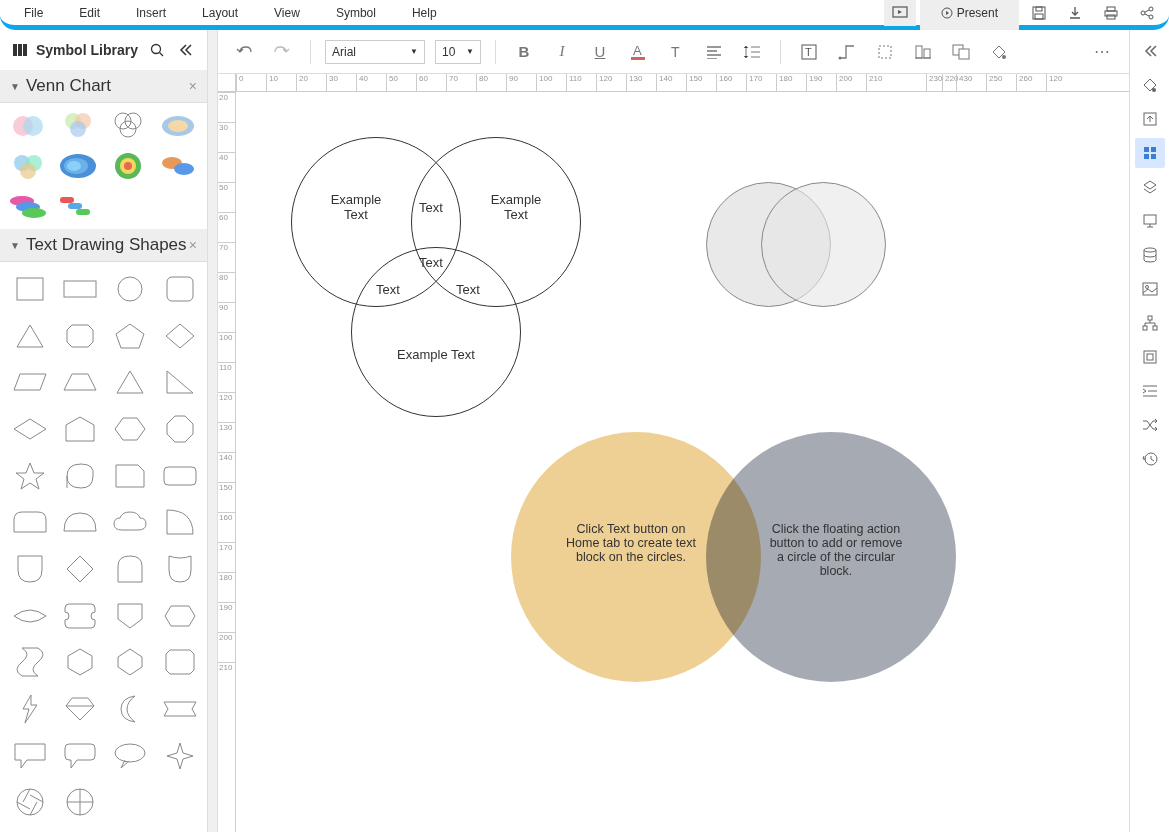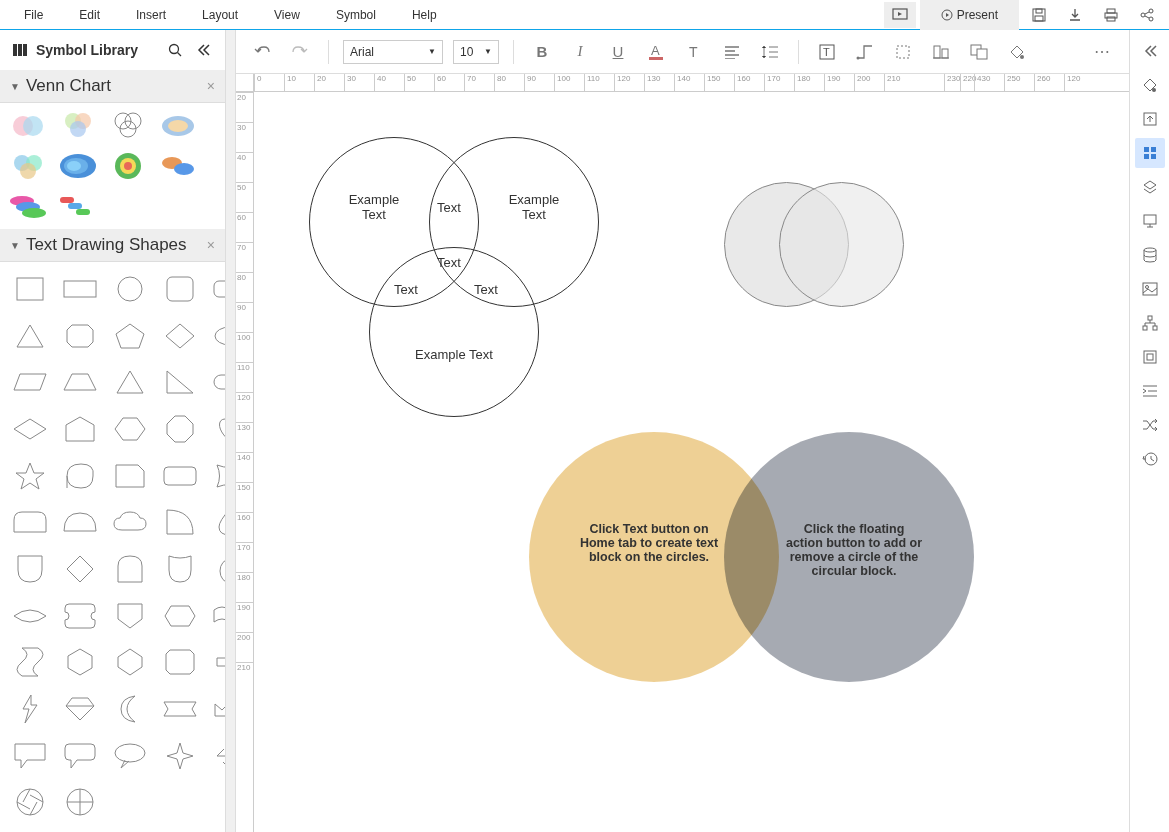--- a/index.html
+++ b/index.html
@@ -1,26 +1,26 @@
 <!DOCTYPE html>
 <html><head>
 <meta charset="utf-8">
 <style>
 * { box-sizing: border-box; margin: 0; padding: 0; }
 body { font-family: Arial, sans-serif; font-size: 12px; color: #333; background: #fff; overflow: hidden; width: 1169px; height: 832px; }
-.menubar { display: flex; align-items: center; height: 30px; border-bottom: 1px solid #0ea5e9; padding: 0 6px; }
+.menubar { display: flex; align-items: center; height: 30px; border-bottom: 5px solid #0ea5e9; padding: 0 6px; border-radius: 15px; }
 .menubar .menu-item { padding: 6px 18px; cursor: pointer; }
 .menubar .right-tools { margin-left: auto; display: flex; align-items: center; gap: 4px; }
 .right-tools .tool-btn { width: 32px; height: 26px; display: flex; align-items: center; justify-content: center; border-radius: 2px; cursor: pointer; }
 .right-tools .present-btn { background: #eee; padding: 4px 21px; height: 36px; display: flex; align-items: center; gap: 4px; cursor: pointer; border-radius: 2px; }
 .right-tools .square-btn { background: #eee; width: 32px; height: 26px; display: flex; align-items: center; justify-content: center; }
 
 .main { display: flex; height: calc(832px - 30px); }
 
-.sidebar-left { width: 226px; border-right: 1px solid #ddd; background: #fff; display: flex; flex-direction: column; }
+.sidebar-left { width: 208px; border-right: 1px solid #ddd; background: #fff; display: flex; flex-direction: column; }
 .sidebar-header { display: flex; align-items: center; padding: 10px 12px; gap: 8px; }
 .sidebar-header .lib-icon { width: 16px; height: 16px; }
 .sidebar-header .lib-title { font-weight: bold; font-size: 14px; flex: 1; }
 .sidebar-header .icon-btn { width: 20px; height: 20px; display: flex; align-items: center; justify-content: center; cursor: pointer; }
 
 .panel-header { background: #eee; padding: 6px 10px; display: flex; align-items: center; border-bottom: 1px solid #ddd; }
 .panel-header .tri { margin-right: 6px; font-size: 10px; color: #666; }
 .panel-header .title { flex: 1; font-size: 17px; }
 .panel-header .close { color: #999; cursor: pointer; font-size: 14px; }
 
@@ -51,21 +51,21 @@
 .venn3 .c1 { left: 0; top: 0; }
 .venn3 .c2 { left: 120px; top: 0; }
 .venn3 .c3 { left: 60px; top: 110px; }
 .venn3 .lbl { position: absolute; font-size: 13px; color: #333; text-align: center; }
 
 .venn2gray { position: absolute; left: 470px; top: 90px; width: 250px; height: 140px; }
 .venn2gray .circle { position: absolute; width: 125px; height: 125px; border: 1px solid #888; border-radius: 50%; }
 .venn2gray .c1 { left: 0; top: 0; background: rgba(200,200,200,0.4); }
 .venn2gray .c2 { left: 55px; top: 0; background: rgba(230,230,230,0.6); }
 
-.venn2color { position: absolute; left: 275px; top: 340px; width: 450px; height: 270px; font-weight: bold; }
+.venn2color { position: absolute; left: 275px; top: 340px; width: 450px; height: 270px; }
 .venn2color .circle { position: absolute; width: 250px; height: 250px; border-radius: 50%; }
 .venn2color .c1 { left: 0; top: 0; background: rgba(235,200,130,0.85); }
 .venn2color .c2 { left: 195px; top: 0; background: rgba(150,155,165,0.85); mix-blend-mode: multiply; }
 .venn2color .txt { position: absolute; font-size: 12.5px; color: #333; text-align: center; width: 140px; }
 
 .sidebar-right { width: 40px; border-left: 1px solid #ddd; background: #fff; display: flex; flex-direction: column; align-items: center; padding-top: 6px; gap: 4px; }
 .sidebar-right .rbtn { width: 30px; height: 30px; display: flex; align-items: center; justify-content: center; cursor: pointer; color: #666; border-radius: 2px; }
 .sidebar-right .rbtn.active { background: #d6e7ff; color: #3a7fd5; }
 
 svg { display: block; }

